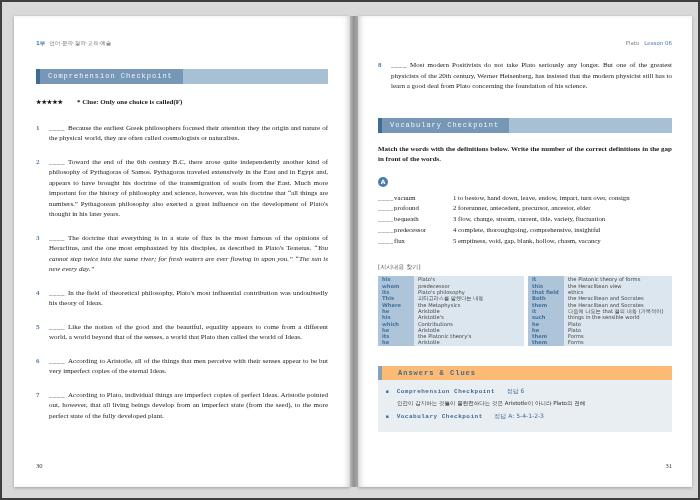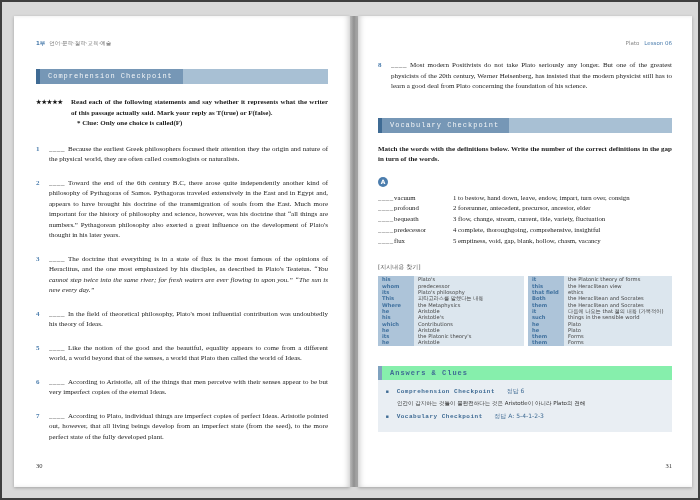--- a/index.html
+++ b/index.html
@@ -50,22 +50,22 @@
   .ref-table { margin-top:4px; display:grid; grid-template-columns:36px 110px 4px 36px 108px; }
   .ref-cell { font-family:"DejaVu Sans", sans-serif; font-size:5.2px; line-height:6.3px; padding:0 0 0 4px;
               white-space:nowrap; overflow:hidden; }
   .ref-word { background:#adc4d9; color:#40719e; font-weight:bold; }
   .ref-ref  { background:#dce6ee; color:#444; }
   .ref-gap  { background:transparent; }
 
   .ans-wrap { margin-top:20px; }
   .ans-bar { display:flex; height:14px; }
   .ans-bar .notch { width:4px; background:#7fa2bf; }
-  .ans-bar .title { flex:1; background:#86efac; color:#3f6b94; font-family:"Liberation Mono", monospace;
-                    font-size:7px; line-height:14px; padding-left:8px; letter-spacing:1px; font-weight:bold; }
+  .ans-bar .title { flex:1; background:#fdba74; color:#3f6b94; font-family:"Liberation Mono", monospace;
+                    font-size:7px; line-height:14px; padding-left:16px; letter-spacing:1px; font-weight:bold; }
   .ans-box { background:#e9eef3; padding:6px 10px 7px 8px; }
   .ans-item { margin-bottom:3px; }
   .ans-line { font-family:"Liberation Mono", monospace; font-size:6px; line-height:9px; color:#3f6b94; }
   .ans-line .bullet { font-size:5px; margin-right:4px; }
   .ans-line .ans-label { font-weight:bold; letter-spacing:.5px; }
   .ans-line .ans-val { margin-left:8px; font-family:"DejaVu Sans", sans-serif; color:#3f6b94; }
   .ans-note { font-family:"DejaVu Sans", sans-serif; font-size:5.5px; line-height:9px; color:#333; padding-left:11px; margin-top:2px; margin-bottom:3px; }
 </style>
 </head>
 <body>
@@ -78,21 +78,20 @@
     </div>
 
     <div class="cp-bar">
       <div class="notch"></div>
       <div class="title">Comprehension Checkpoint</div>
       <div class="tail"></div>
     </div>
 
     <div class="stars-para">
       <span class="stars">★★★★★</span>
-      <span>Read each of the following statements and say whether it represents what the writer of this passage actually said. Mark your reply as T(true) or F(false).</span>
     </div>
     <div class="clue-line">* Clue: Only one choice is called(F)</div>
 
     <div class="items" id="cc-items">
   <div class="cc-item">
     <span class="item-num">1</span>
     <span class="item-blank">____</span><span class="item-text">Because the earliest Greek philosophers focused their attention they the origin and nature of the physical world, they are often called cosmologists or naturalists.</span>
     
   </div>
 
@@ -150,21 +149,21 @@
     
   </div>
 </div>
 
     <div class="cp-bar" style="margin-top:26px;">
       <div class="notch"></div>
       <div class="title">Vocabulary Checkpoint</div>
       <div class="tail"></div>
     </div>
 
-    <div class="vocab-instr">Match the words with the definitions below. Write the number of the correct definitions in the gap in turn of the words.</div>
+    <div class="vocab-instr">Match the words with the definitions below. Write the number of the correct definitions in the gap in front of the words.</div>
 
     <div class="badge">A</div>
 
     <div class="v-rows" id="vocab-rows">
   <div class="v-row">
     <span class="v-blank">____</span>
     <span class="v-word">vacuum</span>
     <span class="v-def">1 to bestow, hand down, leave, endow, impart, turn over, consign</span>
   </div>
 

